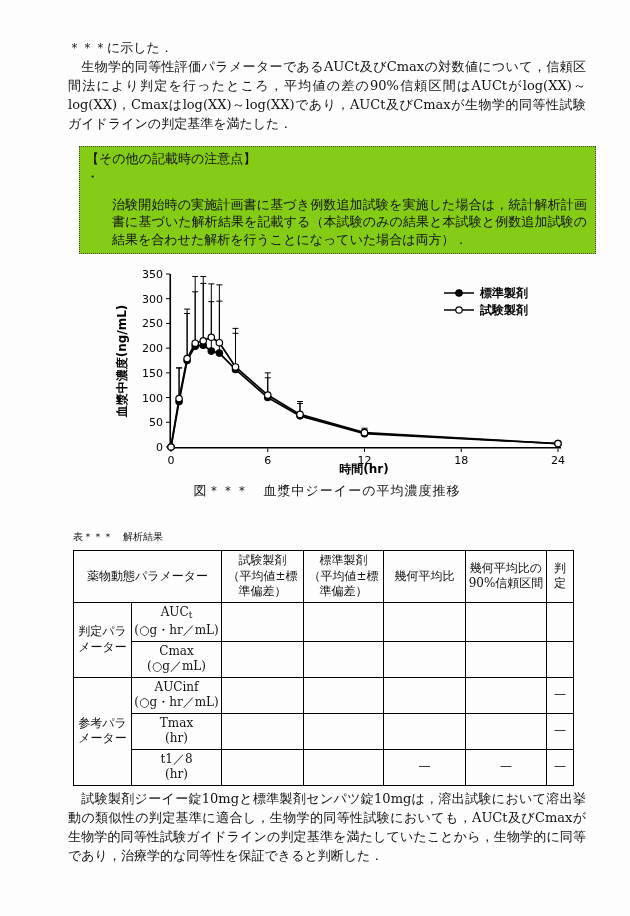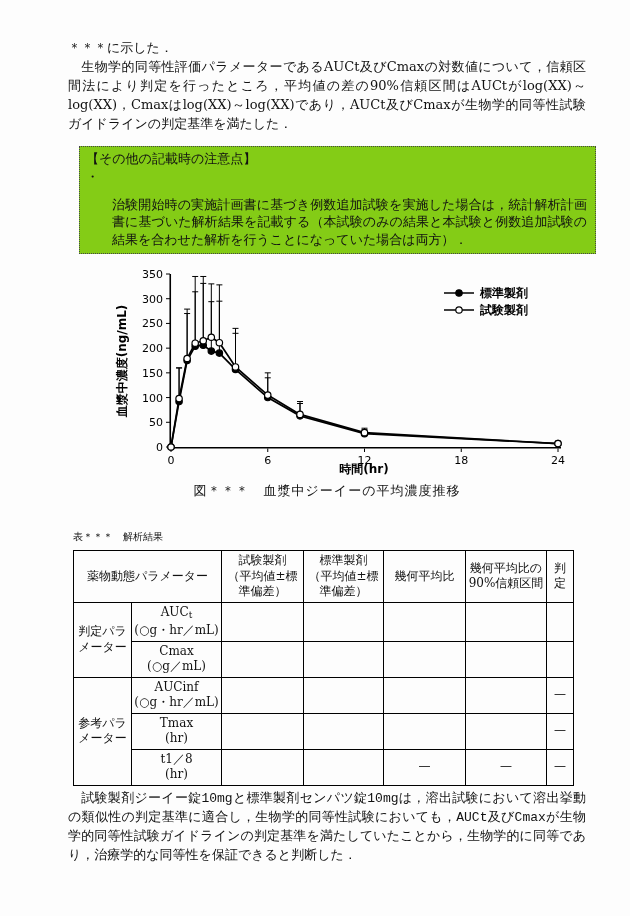--- a/index.html
+++ b/index.html
@@ -59,21 +59,21 @@
   table.analysis tr.data-row { height: 34px; }
   table.analysis tr.head-row { height: 48px; }
   sub.param-sub { font-size: 9px; vertical-align: -2px; }
 
   .section-heading {
     font-size: 13px;
     text-decoration: underline;
     text-underline-offset: 3px;
     margin-top: 16px;
   }
-  .section-body { margin-top: 3px; font-family: Liberation Mono, monospace; }
+  .section-body { margin-top: 3px; }
 </style>
 </head>
 <body>
 
 <div class="content">
 
   <div class="body-text">＊＊＊に示した．</div>
   <div class="body-text para">　生物学的同等性評価パラメーターであるAUCt及びCmaxの対数値について，信頼区間法により判定を行ったところ，平均値の差の90%信頼区間はAUCtがlog(XX)～log(XX)，Cmaxはlog(XX)～log(XX)であり，AUCt及びCmaxが生物学的同等性試験ガイドラインの判定基準を満たした．</div>
 
   <div class="note-box">

